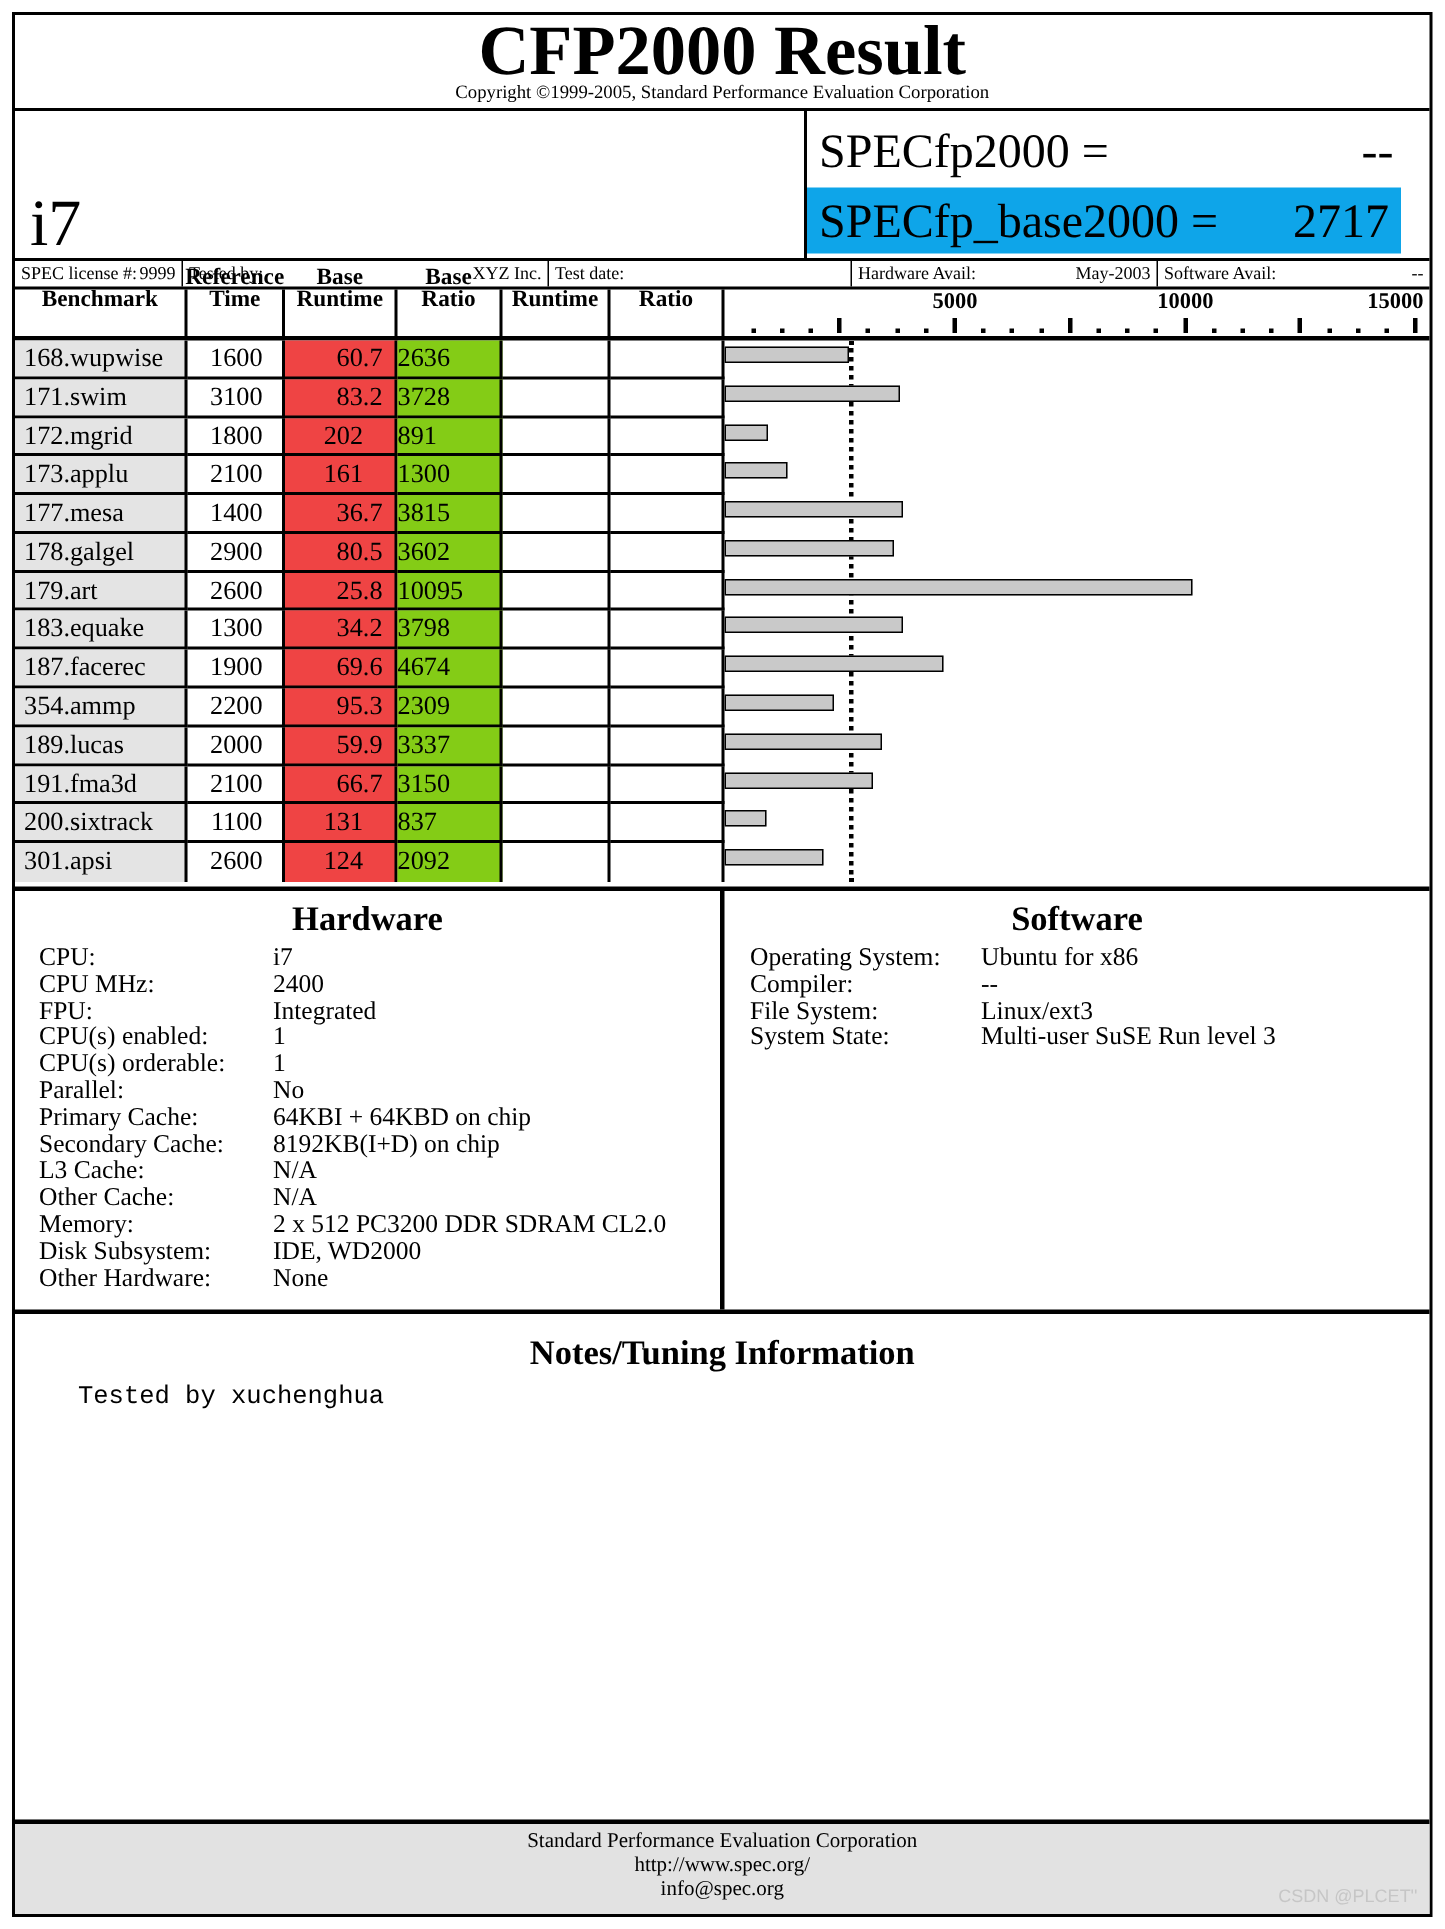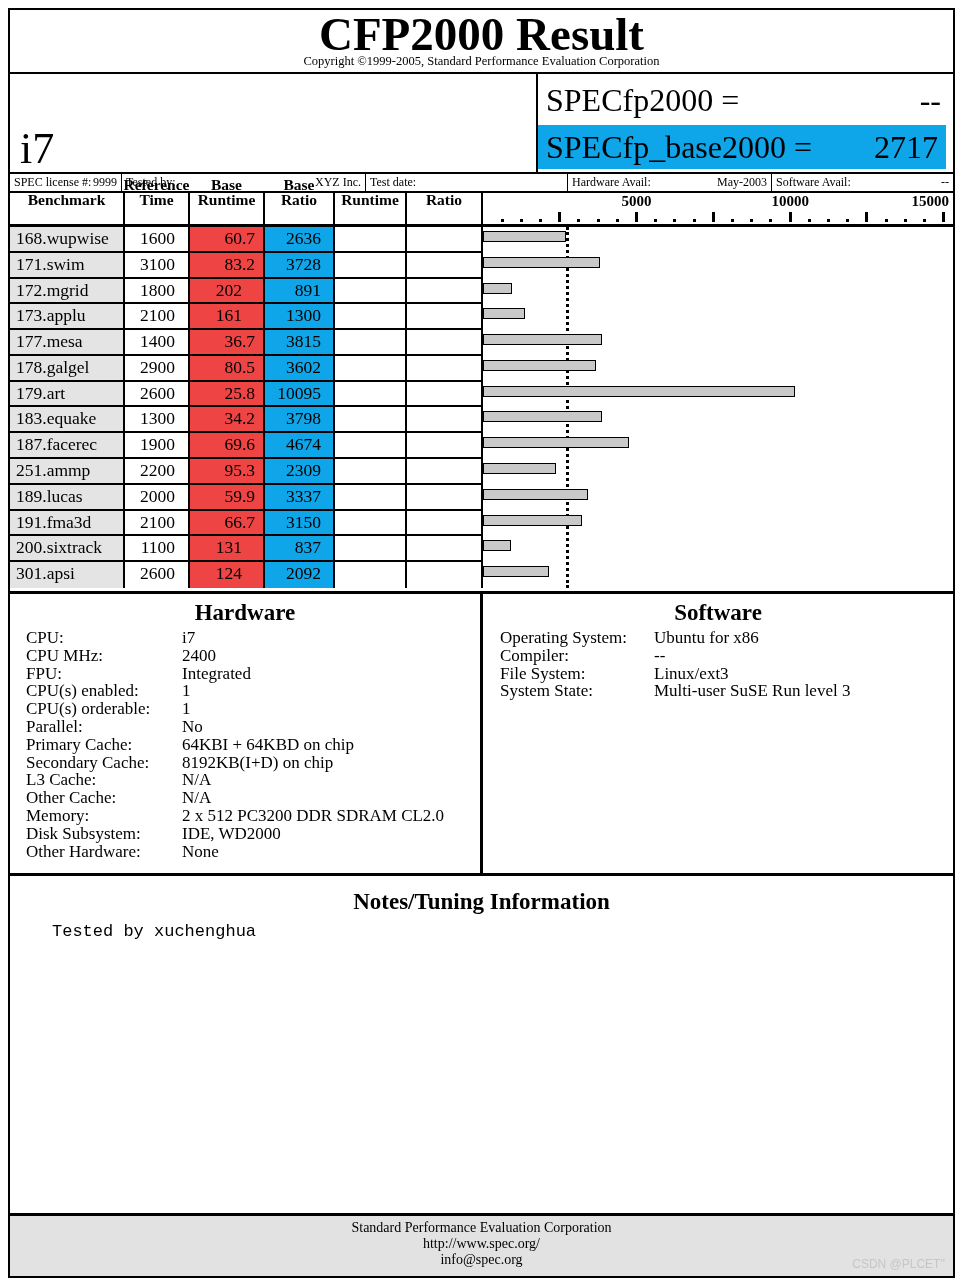--- a/index.html
+++ b/index.html
@@ -9,21 +9,21 @@
 
   
   .title-box{height:62px;border-bottom:2px solid #000;text-align:center;flex:none;overflow:hidden;}
   .doc-title{font-size:47px;font-weight:bold;line-height:46px;margin-top:1px;}
   .copyright{font-size:12.5px;line-height:13px;margin-top:-2px;}
 
   
   .metrics-row{height:98px;border-bottom:2px solid #000;display:flex;flex:none;}
   .sysname-pane{width:528px;border-right:2px solid #000;position:relative;box-sizing:border-box;}
   .sysname{position:absolute;left:10px;bottom:0;font-size:44px;line-height:46px;}
-  .metric-pane{flex:1;display:flex;flex-direction:column;padding:2px 0 3px 0;justify-content:space-between;text-align:center;}
+  .metric-pane{flex:1;display:flex;flex-direction:column;padding:2px 12px 3px 0;justify-content:space-between;text-align:center;}
   .metric{display:flex;justify-content:space-between;align-items:center;font-size:32px;padding:0 12px 0 8px;}
   .metric.peak{height:48px;}
   .metric.base{height:44px;background:#0ea5e9;margin-right:7px;padding-right:8px;}
 
   
   .license-row{height:17px;border-bottom:2px solid #000;display:flex;font-size:12px;line-height:14px;flex:none;}
   .lcell{border-right:1px solid #000;display:flex;justify-content:space-between;padding:1px 4px 0 4px;box-sizing:border-box;}
   .lc1{width:112px;} .lc2{width:244px;} .lc3{width:202px;} .lc4{width:204px;} .lc5{flex:1;border-right:none;}
 
   
@@ -34,21 +34,21 @@
       border-right:2px solid #000;}
   .bench-body{display:flex;flex-direction:column;height:361px;}
   .brow{display:flex;flex:1;}
   .td{box-sizing:border-box;font-size:17.5px;line-height:23px;border-bottom:2px solid #000;border-right:2px solid #000;}
   .brow:last-child .td{border-bottom:none;}
   .c-benchmark{width:115px;} .c-reference_time{width:65px;} .c-base_runtime{width:75px;}
   .c-base_ratio{width:70px;} .c-runtime{width:72px;} .c-ratio{width:76px;}
   .td.c-benchmark{padding-left:6px;background:#e4e4e4;}
   .td.c-reference_time{text-align:right;padding-right:13px;}
   .td.c-base_runtime{text-align:right;padding-right:8px;background:#ef4444;}
-  .td.c-base_ratio{text-align:right;padding-right:12px;background:#0ea5e9;}
+  .td.c-base_ratio{text-align:left;padding-right:25px;background:#84cc16;}
   .chart-head{flex:1;position:relative;border-right:none;}
   .td-chart{flex:1;position:relative;box-sizing:border-box;}
   .axis-label{position:absolute;top:1px;font-size:15px;transform:translateX(-50%);}
   .tick{position:absolute;bottom:2px;width:3px;background:#000;}
   .tick.minor{height:3px;} .tick.major{height:10px;}
   .bar{height:9px;margin-top:4px;background:#c9c9c9;border:1.5px solid #000;position:relative;z-index:1;}
   .ref-line{position:absolute;width:0;border-left:3px dotted #000;top:34px;height:361px;z-index:0;}
 
   
   .hwsw-row{height:279px;border-bottom:3px solid #000;display:flex;flex:none;}
@@ -267,21 +267,21 @@
           <div class="td c-reference_time">1900</div>
           <div class="td c-base_runtime">69.6</div>
           <div class="td c-base_ratio">4674</div>
           <div class="td c-runtime"></div>
           <div class="td c-ratio"></div>
           <div class="td-chart">
             <div class="bar" style="width: 143.58px; background: rgb(201, 201, 201);"></div>
           </div>
         </div>
         <div class="brow">
-          <div class="td c-benchmark">251.ammp</div>
+          <div class="td c-benchmark">354.ammp</div>
           <div class="td c-reference_time">2200</div>
           <div class="td c-base_runtime">95.3</div>
           <div class="td c-base_ratio">2309</div>
           <div class="td c-runtime"></div>
           <div class="td c-ratio"></div>
           <div class="td-chart">
             <div class="bar" style="width: 70.9301px; background: rgb(201, 201, 201);"></div>
           </div>
         </div>
         <div class="brow">

